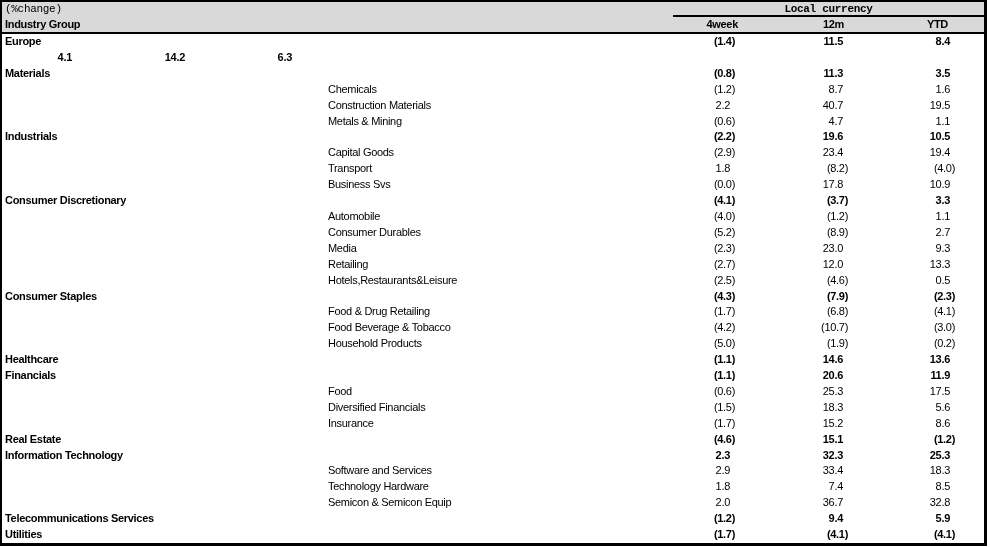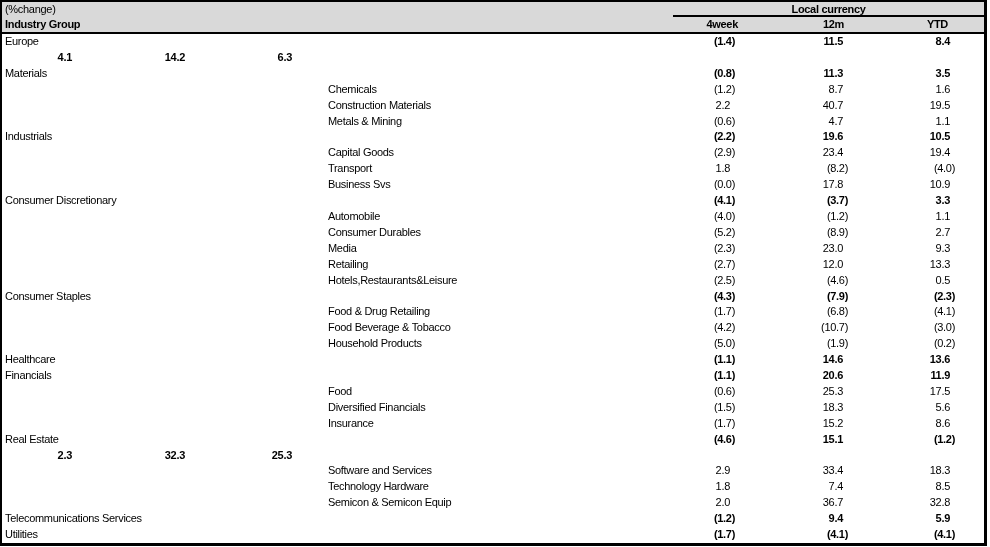--- a/index.html
+++ b/index.html
@@ -17,21 +17,21 @@
     box-sizing: border-box;
     width: 987px;
     height: 546px;
     border: 2px solid #000;
     border-right-width: 3px;
     border-bottom-width: 3px;
     background: #fff;
   }
   
   .thead { background: #d9d9d9; }
-  .hrow1 { display: flex; height: 15px; }
+  .hrow1 { display: flex; height: 15px; font-family: Liberation Mono, monospace; }
   .cell { box-sizing: border-box; overflow: hidden; white-space: nowrap; }
   .change-label {
     flex: 1;
     font-size: 11px;
     line-height: 15px;
     padding-left: 3px;
   }
   .local-currency {
     width: 311px;
     font-size: 11px;
@@ -47,21 +47,21 @@
     line-height: 15px;
   }
   .industry-group { flex: 1; padding-left: 3px; }
   .hc { text-align: right; }
   .hc.c1 { width: 80px;  padding-right: 2px; }
   .hc.c2 { width: 108px; padding-right: 4px; }
   .hc.c3 { width: 136px; padding-right: 36px; }
   
   .row { display: flex; height: 15.91px; font-size: 11px; line-height: 15.9px; }
   .row .label { flex: 1; }
-  .row.main .label { font-weight: normal; padding-left: 3px; }
+  .row.main .label { font-weight: bold; padding-left: 3px; }
   .row.main .num   { font-weight: bold; }
   .row.sub  .label { padding-left: 326px; }
   .num { text-align: right; }
   .num.c1 { width: 80px;  padding-right: 10px; }
   .num.c2 { width: 108px; padding-right: 5px; }
   .num.c3 { width: 136px; padding-right: 34px; }
   
   .num.c1.paren { padding-right: 5px; }
   .num.c2.paren { padding-right: 0; }
   .num.c3.paren { padding-right: 29px; }
@@ -261,20 +261,21 @@
       </div>
 
       <div class="row main">
         <div class="cell label">Real Estate</div>
         <div class="cell num c1 paren">(4.6)</div>
         <div class="cell num c2">15.1</div>
         <div class="cell num c3 paren">(1.2)</div>
       </div>
 
       <div class="row main">
+        <div class="cell label">Information Technology</div>
         <div class="cell num c1">2.3</div>
         <div class="cell num c2">32.3</div>
         <div class="cell num c3">25.3</div>
       </div>
 
       <div class="row sub">
         <div class="cell label">Software and Services</div>
         <div class="cell num c1">2.9</div>
         <div class="cell num c2">33.4</div>
         <div class="cell num c3">18.3</div>

